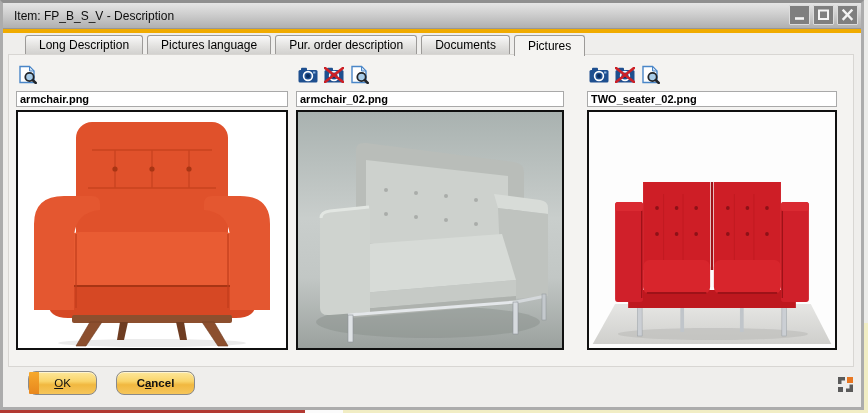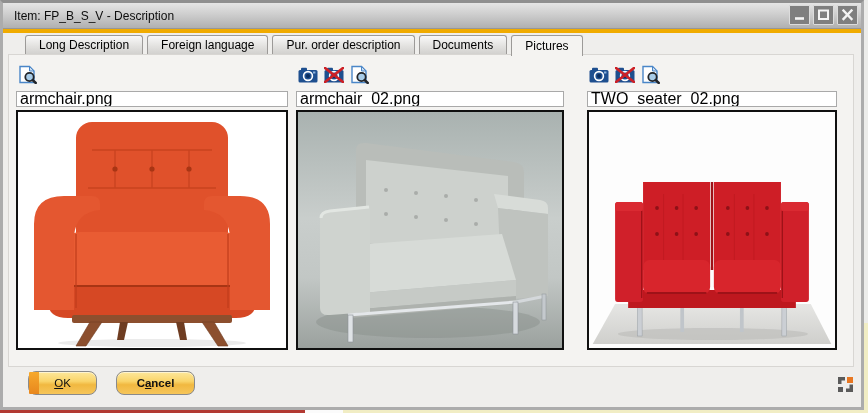--- a/index.html
+++ b/index.html
@@ -62,22 +62,23 @@
   .panel-1 { left:13px;  width:272px; }
   .panel-2 { left:293px; width:268px; }
   .panel-3 { left:584px; width:250px; }
 
   .iconrow { display:flex; gap:6px; margin:3px 0 0 2px; height:19px; align-items:center; }
   .toolbtn { width:20px; height:19px; display:flex; align-items:center; justify-content:center; cursor:pointer; }
 
   .fname {
     display:block; width:100%; height:16px; margin-top:7px;
     border:1px solid #a9a9a9; background:#fff;
-    font-family:"Liberation Sans", sans-serif; font-size:16px; color:#000;
+    font-family:"Liberation Sans", sans-serif; font-size:11px; color:#000;
     padding:0 3px;
+    font-weight:bold;
   }
 
   .imgbox {
     margin-top:3px; height:240px; width:100%;
     border:2px solid #101010; background:#fff; cursor:pointer;
   }
   .imgbox svg { display:block; width:100%; height:100%; }
 
   
   .btn {
@@ -131,21 +132,21 @@
       </svg>
     </div>
   </div>
   <div class="accent-bar"></div>
 
   <div class="tabstrip">
     <div class="tab">
         <span>Long Description</span>
       </div>
     <div class="tab">
-        <span>Foreign language</span>
+        <span>Pictures language</span>
       </div>
     <div class="tab">
         <span>Pur. order description</span>
       </div>
     <div class="tab">
         <span>Documents</span>
       </div>
     <div class="tab active">
         <span>Pictures</span>
       </div>

